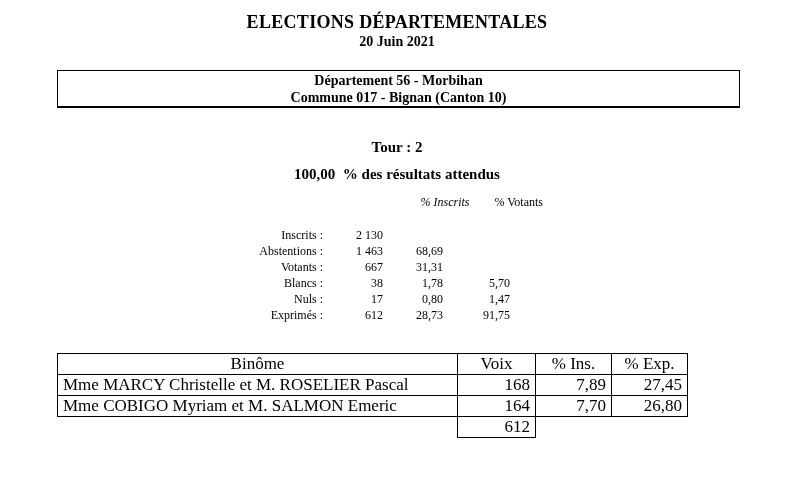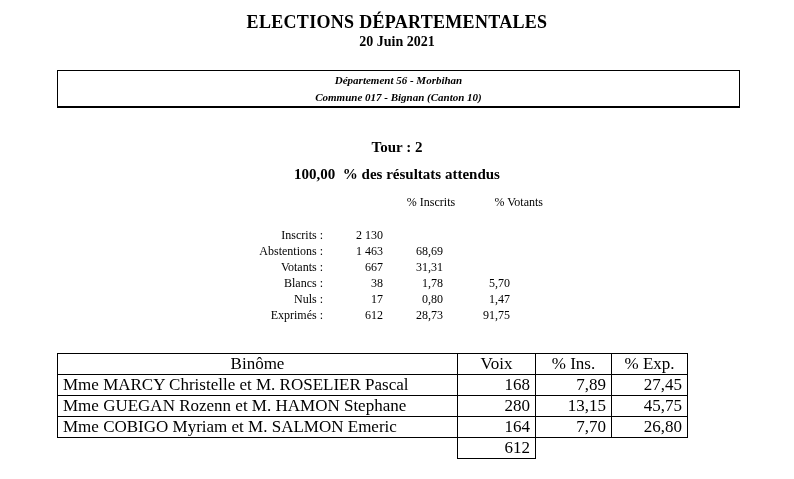--- a/index.html
+++ b/index.html
@@ -19,30 +19,30 @@
   .title-date { font-size: 14px; font-weight: bold; margin-top: 1px; }
 
   
   .dept-box {
     top: 70px; left: 57px; width: 683px; height: 38px;
     border: 1px solid #000;
     border-bottom-width: 2px;
     text-align: center;
     padding-top: 1px;
   }
-  .dept-box div { font-size: 11px; font-weight: bold; line-height: 17px; font-style: italic; }
+  .dept-box div { font-size: 14px; font-weight: bold; line-height: 17px; }
 
   
   .tour-block { top: 139px; left: 0; width: 794px; text-align: center; }
   .tour-line1 { font-size: 15px; font-weight: bold; }
   .tour-line2 { font-size: 15px; font-weight: bold; margin-top: 10px; white-space: pre; }
 
   
   .stats-headers { top: 195px; left: 0; width: 794px; height: 14px; font-size: 12px; }
-  .stats-header-1 { position: absolute; left: 393px; width: 76px; text-align: center; }
+  .stats-header-1 { position: absolute; left: 407px; width: 76px; text-align: center; font-style: italic; }
   .stats-header-2 { position: absolute; left: 467px; width: 76px; text-align: right; }
 
   .stats-rows { top: 227px; left: 0; width: 520px; font-size: 12px; }
   .stat-row { display: flex; height: 16px; line-height: 16px; }
   .stat-label { width: 323px; text-align: right; }
   .stat-value { width: 60px; text-align: right; }
   .stat-pct1  { width: 60px; text-align: right; }
   .stat-pct2  { width: 67px; text-align: right; }
 
   
@@ -154,26 +154,20 @@
     </tr>
   </thead>
   <tbody>
     <tr>
       <td class="name">Mme MARCY Christelle et M. ROSELIER Pascal</td>
       <td class="num">168</td>
       <td class="num">7,89</td>
       <td class="num">27,45</td>
     </tr>
     <tr>
-      <td class="name">Mme GUEGAN Rozenn et M. HAMON Stephane</td>
-      <td class="num">280</td>
-      <td class="num">13,15</td>
-      <td class="num">45,75</td>
-    </tr>
-    <tr>
       <td class="name">Mme COBIGO Myriam et M. SALMON Emeric</td>
       <td class="num">164</td>
       <td class="num">7,70</td>
       <td class="num">26,80</td>
     </tr>
     <tr class="total-row">
       <td></td>
       <td class="total-voix">612</td>
       <td></td>
       <td></td>

